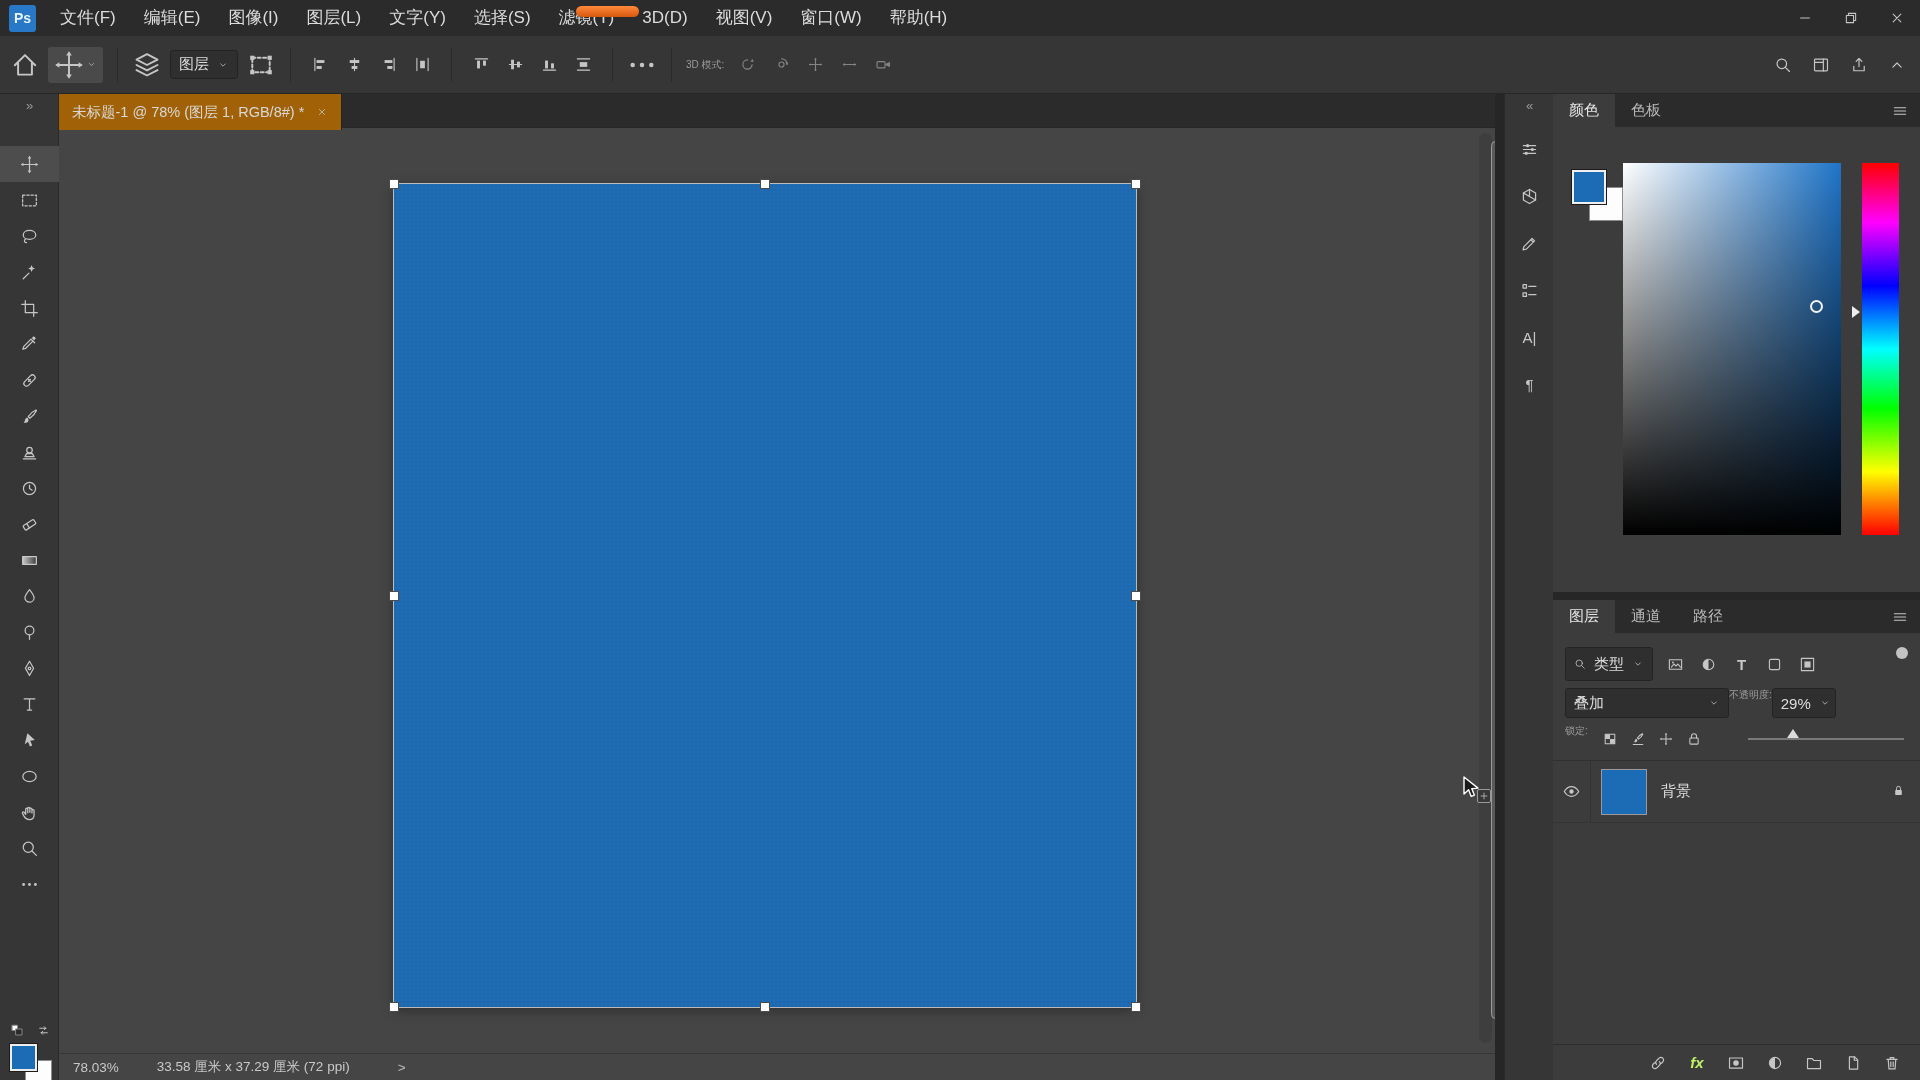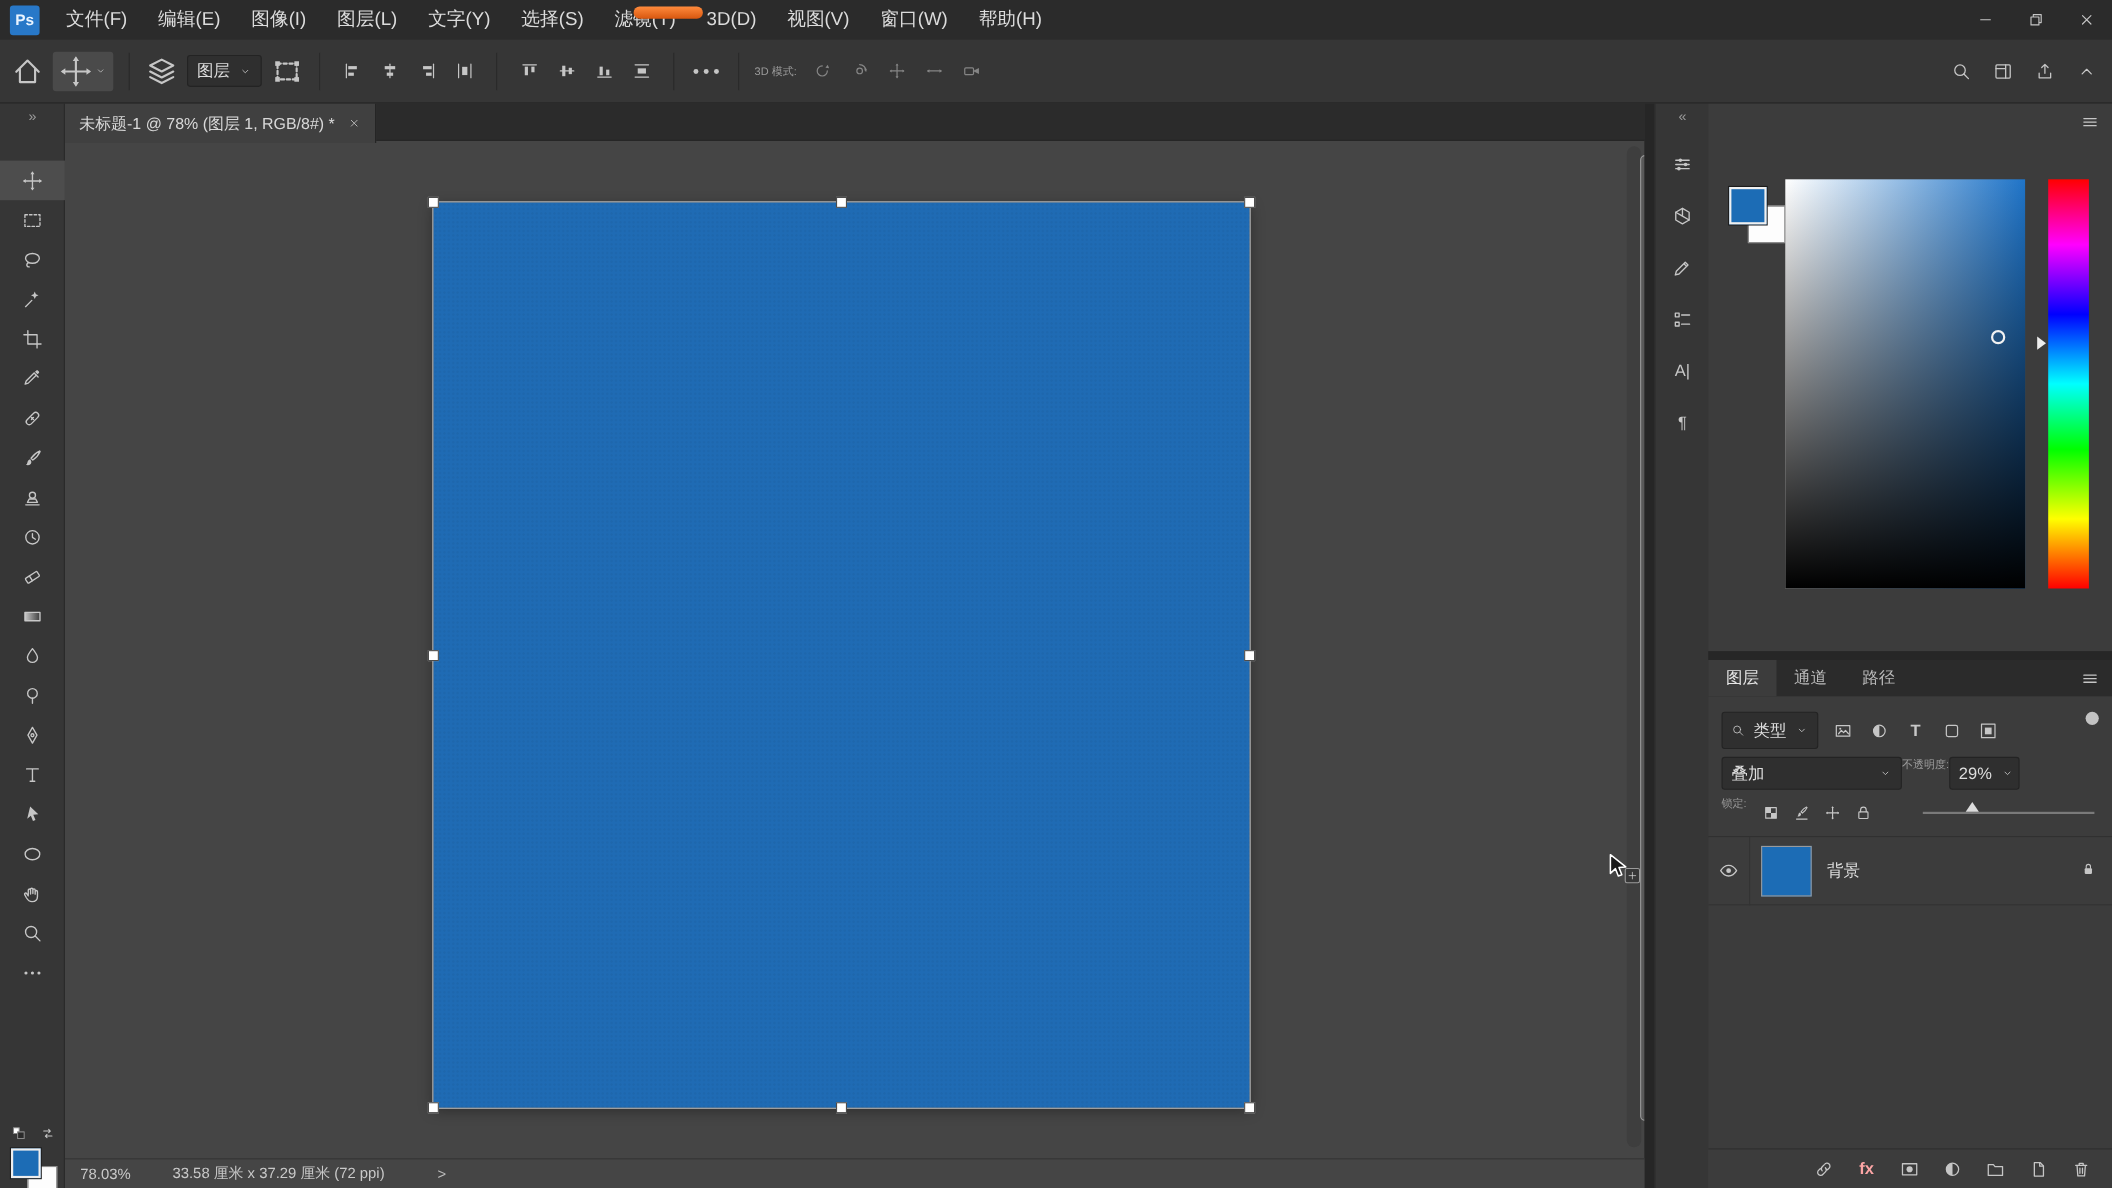--- a/index.html
+++ b/index.html
@@ -42,21 +42,21 @@
 .tool{width:59px;height:36px;display:flex;align-items:center;justify-content:center}
 .tool.active{background:#4d4d4d}
 .tool svg{width:19px;height:19px}
 .tb-abs{position:absolute;left:0;width:59px;display:flex;justify-content:center}
 .fg-swatch-tb{position:absolute;left:10px;top:950px;width:27px;height:27px;background:#1c6cb5;border:2px solid #ededed;box-shadow:0 0 0 1px #1d1d1d;z-index:2}
 .bg-swatch-tb{position:absolute;left:25px;top:966px;width:27px;height:27px;background:#fdfdfd;border:1px solid #8c8c8c;z-index:1}
 .mini-icon svg{width:15px;height:15px}
 
 
 #tabbar{position:absolute;left:59px;top:94px;width:1436px;height:34px;background:#2b2b2b;display:flex;border-bottom:1px solid #262626;z-index:10}
-.doc-tab{display:flex;align-items:center;gap:12px;padding:18px 13px;background:#404040;color:#d8d8d8;font-size:14.5px;border-right:1px solid #232323;white-space:nowrap}
+.doc-tab{display:flex;align-items:center;gap:12px;padding:18px 13px;background:#a16207;color:#d8d8d8;font-size:14.5px;border-right:1px solid #232323;white-space:nowrap}
 .tab-close svg{width:12px;height:12px}
 #pasteboard{position:absolute;left:59px;top:128px;width:1436px;height:925px;background:#454545;overflow:hidden;z-index:5}
 #docframe{position:absolute;left:335px;top:56px;width:742px;height:823px;background:#1f6bb4;outline:1px solid rgba(250,250,250,.7);box-shadow:0 0 0 1px rgba(0,0,0,.25),0 3px 12px rgba(0,0,0,.35)}
 #docframe::after{content:"";position:absolute;inset:0;background-image:radial-gradient(rgba(0,0,0,.07) 1px,transparent 1.2px);background-size:4px 4px;opacity:.6}
 .handle{position:absolute;width:10px;height:10px;background:#ffffff;border:1px solid #4c4c4c;z-index:3}
 .h-tl{left:-5px;top:-5px}.h-tc{left:calc(50% - 5px);top:-5px}.h-tr{right:-5px;top:-5px}
 .h-ml{left:-5px;top:calc(50% - 5px)}.h-mr{right:-5px;top:calc(50% - 5px)}
 .h-bl{left:-5px;bottom:-5px}.h-bc{left:calc(50% - 5px);bottom:-5px}.h-br{right:-5px;bottom:-5px}
 #vscroll{position:absolute;right:3px;top:5px;width:13px;height:910px;background:#3e3e3e;border-radius:7px}
 #vscroll .thumb{position:absolute;left:2px;top:8px;width:9px;height:878px;background:#5a5a5a;border-radius:5px}
@@ -120,21 +120,21 @@
 .thumb-effect{background:linear-gradient(180deg,#4f97d4 0%,#2a72b4 45%,#0e4d87 100%)}
 .thumb-effect::after{content:"";display:block;width:55%;height:4px;margin:8px auto 0;background:rgba(255,235,120,.85)}
 .thumb-light{background:#dcdcdc}
 .thumb-blue{background:#1c6cb5}
 .layer-label{margin-left:14px;font-size:15px;color:#dedede;white-space:nowrap}
 .lock-cell{position:absolute;right:14px;top:50%;transform:translateY(-50%)}
 .lock-cell svg{width:15px;height:15px}
 #lp-bottom{position:absolute;bottom:0;left:0;width:100%;height:36px;border-top:1px solid #2e2e2e;display:flex;align-items:center;justify-content:flex-end;gap:15px;padding:0 16px;background:#3c3c3c}
 .lp-bbtn{width:24px;height:24px;display:flex;align-items:center;justify-content:center;color:#bdbdbd}
 .lp-bbtn svg{width:18px;height:18px}
-.fx-label{font-weight:bold;font-size:15px;color:#fca5a5}
+.fx-label{font-style:italic;font-weight:bold;font-size:15px;color:#bef264}
 </style>
 </head>
 <body>
 
 <div id="menubar">
   <div class="ps-logo">
       <span>Ps</span>
     </div>
   <nav id="menu-items">
 
@@ -671,20 +671,29 @@
       <div class="dock-btn">
         <span>A|</span>
       </div>
       <div class="dock-btn">
         <span>¶</span>
       </div>
     </div>
 </div>
 
 <div id="colorpanel" class="panel">
+  <div class="phead">
+
+  <div class="ptab active">
+        <span>颜色</span>
+      </div>
+      <div class="ptab">
+        <span>色板</span>
+      </div>
+    </div>
   <span class="pmenu icon" style="top:7px">
       <svg viewBox="0 0 20 20">
         <path d="M3.8 6.4h12.4M3.8 10h12.4M3.8 13.6h12.4"></path>
       </svg>
     </span>
   <div class="fg-swatch"></div>
   <div class="bg-swatch"></div>
   <div class="sat-field">
     <span class="field-cursor"></span>
   </div>

